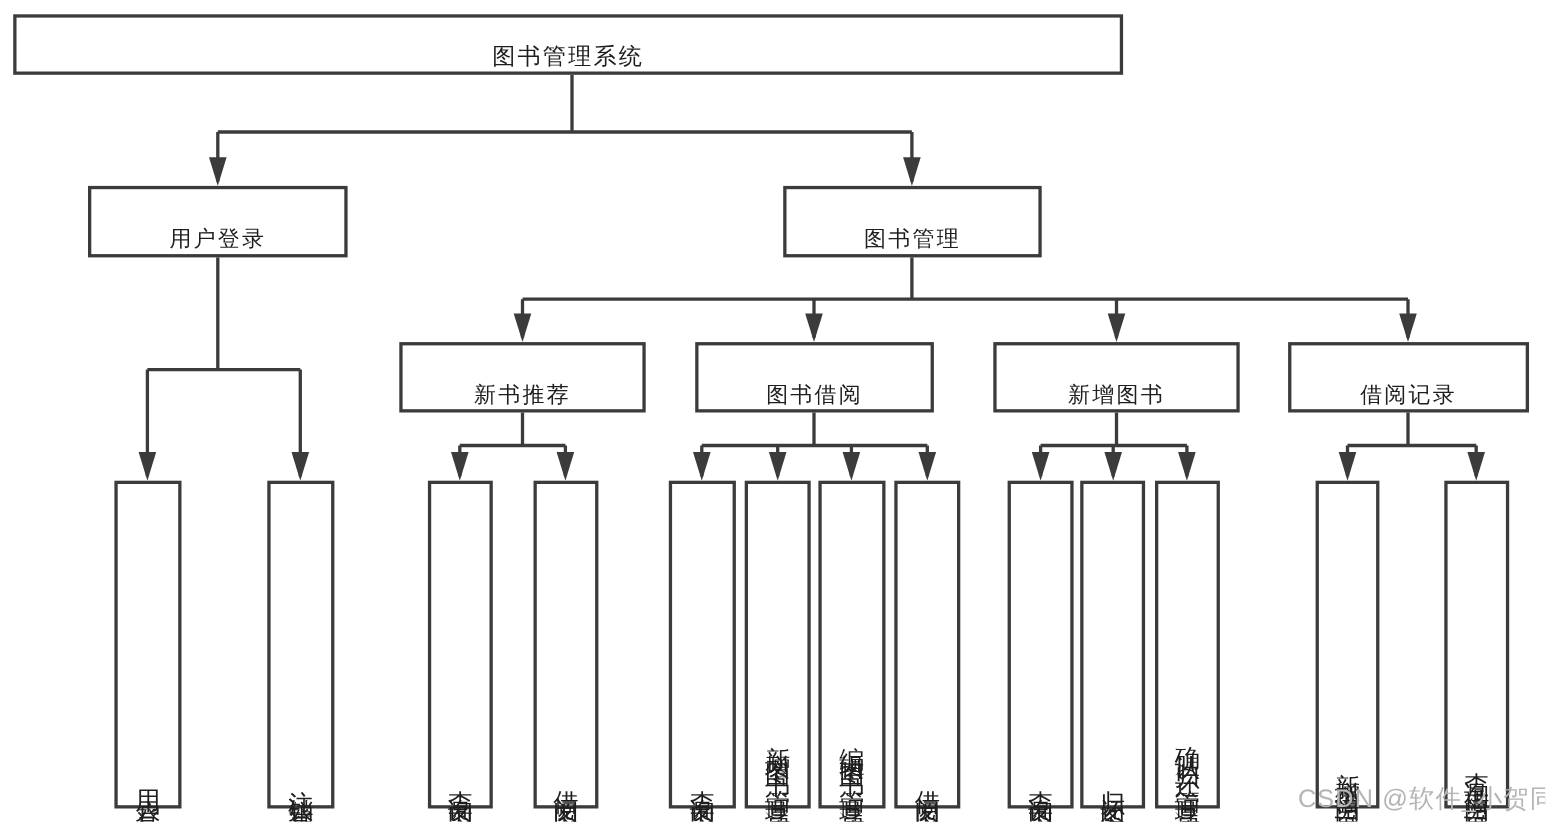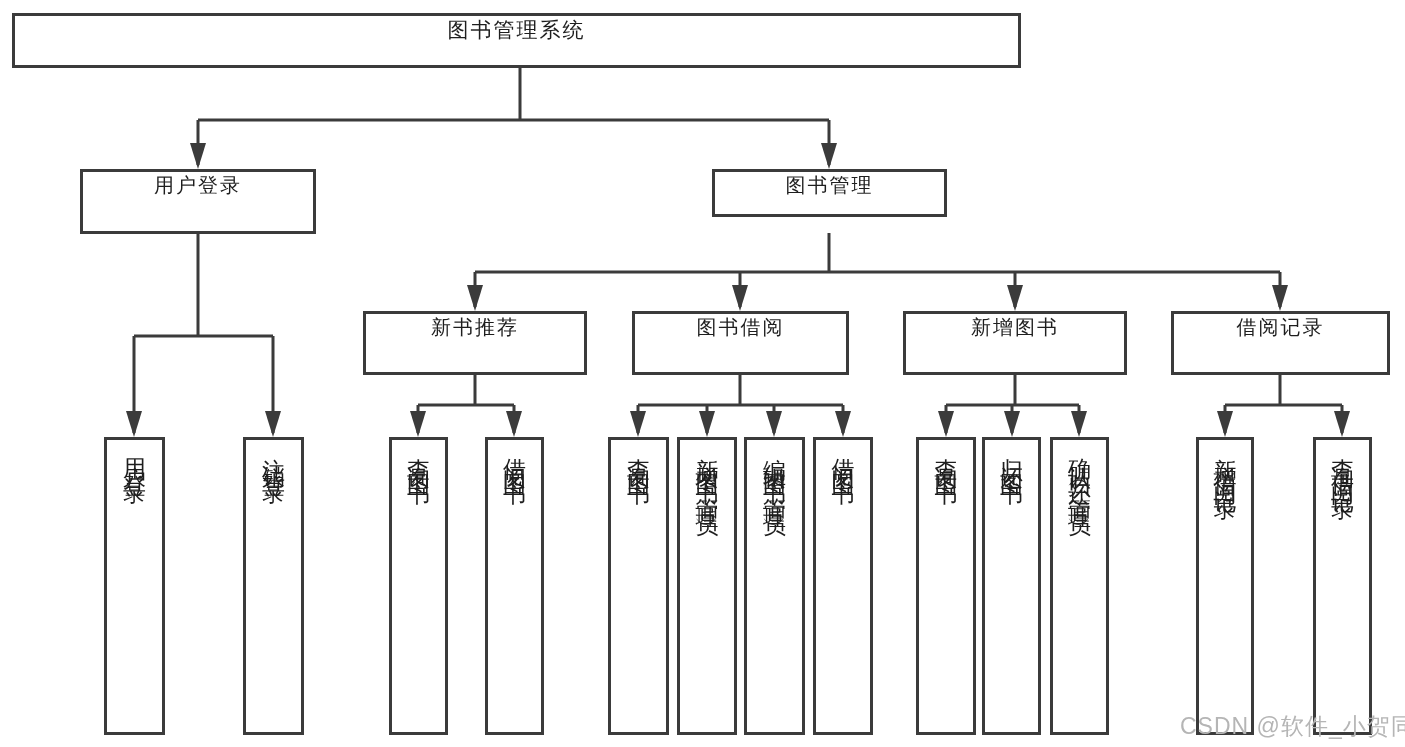--- a/index.html
+++ b/index.html
@@ -17,21 +17,21 @@
     overflow:hidden;
   }
   .connectors{position:absolute;left:0;top:0;width:1405px;height:747px;}
   .connectors path{stroke:var(--line);stroke-width:3;fill:none;}
   .connectors polygon{fill:var(--line);stroke:none;}
   .box{
     position:absolute;
     box-sizing:border-box;
     border:3px solid var(--line);
     background:#fff;
-    display:flex;align-items:flex-start;justify-content:center;
+    display:flex;align-items:flex-end;justify-content:center;
     color:var(--text);
   }
   .box.h span{
     font-size:20px;
     letter-spacing:2px;
     white-space:nowrap;
   }
   .box.root span{font-size:21px;}
   .box.leaf span{
     writing-mode:vertical-rl;
@@ -90,21 +90,21 @@
     <polygon points="1334,411 1350,411 1342,437"></polygon>
   </svg>
 
   <div class="box h root" style="left:12px;top:13px;width:1009px;height:55px">
     <span>图书管理系统</span>
   </div>
 
   <div class="box h" style="left:80px;top:169px;width:236px;height:65px">
     <span>用户登录</span>
   </div>
-  <div class="box h" style="left:712px;top:169px;width:235px;height:48px">
+  <div class="box h" style="left:712px;top:169px;width:235px;height:65px">
     <span>图书管理</span>
   </div>
 
   <div class="box h" style="left:632px;top:311px;width:217px;height:64px">
     <span>图书借阅</span>
   </div>
   <div class="box h" style="left:363px;top:311px;width:224px;height:64px">
     <span>新书推荐</span>
   </div>
   <div class="box h" style="left:903px;top:311px;width:224px;height:64px">

